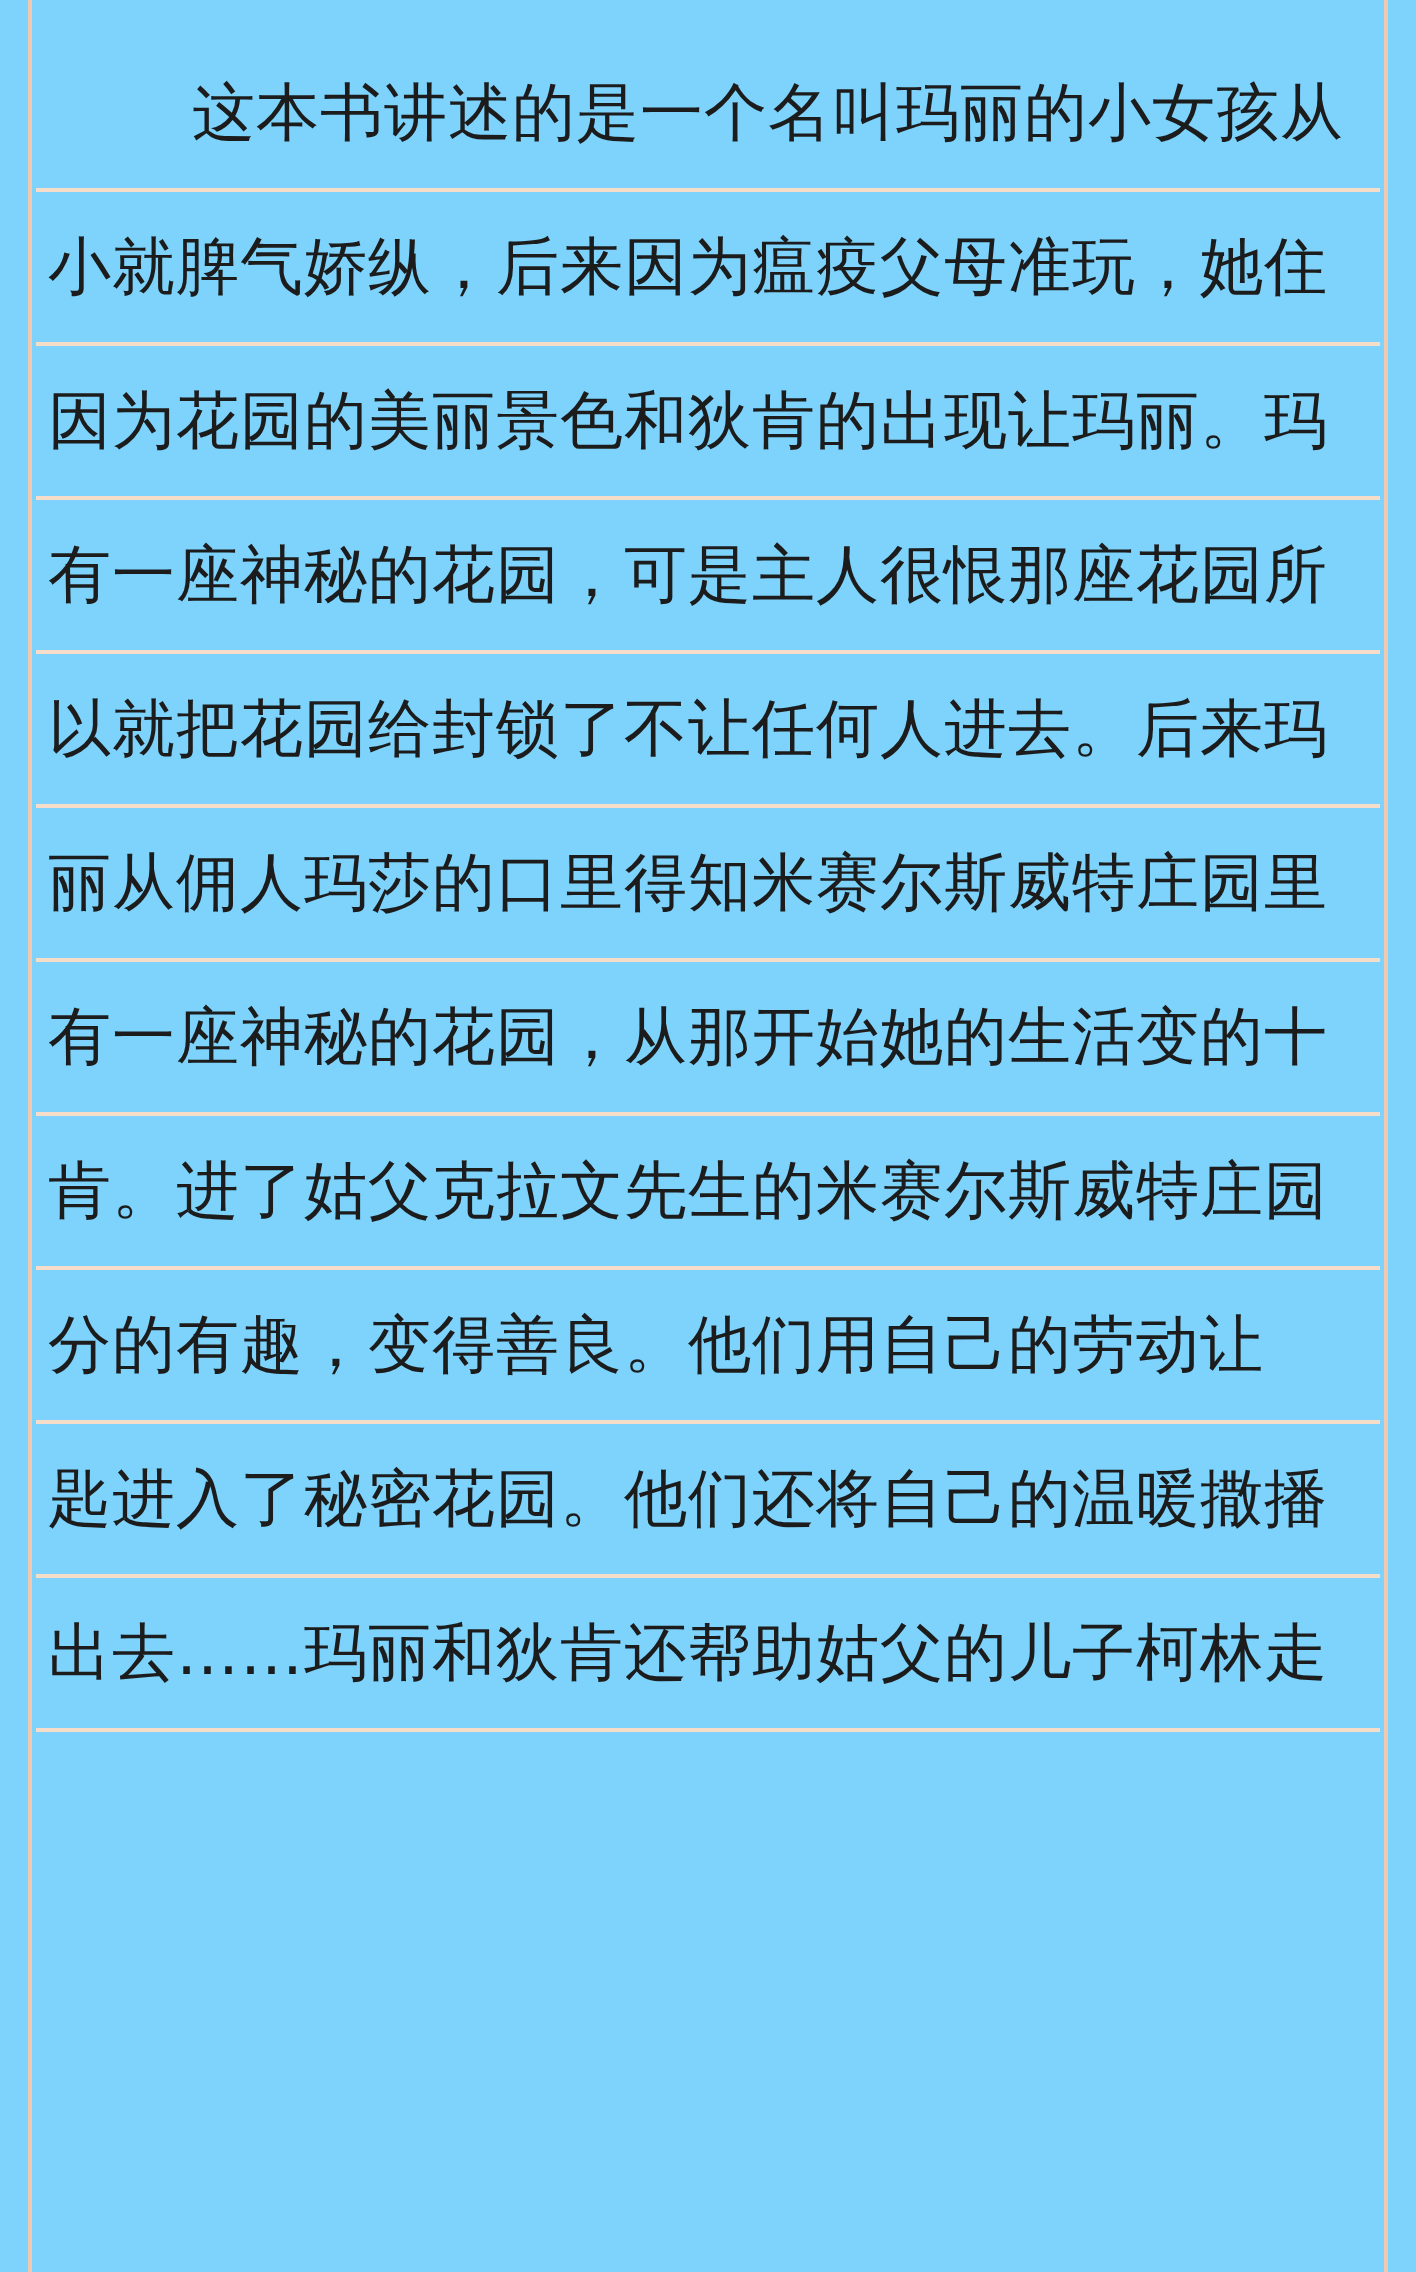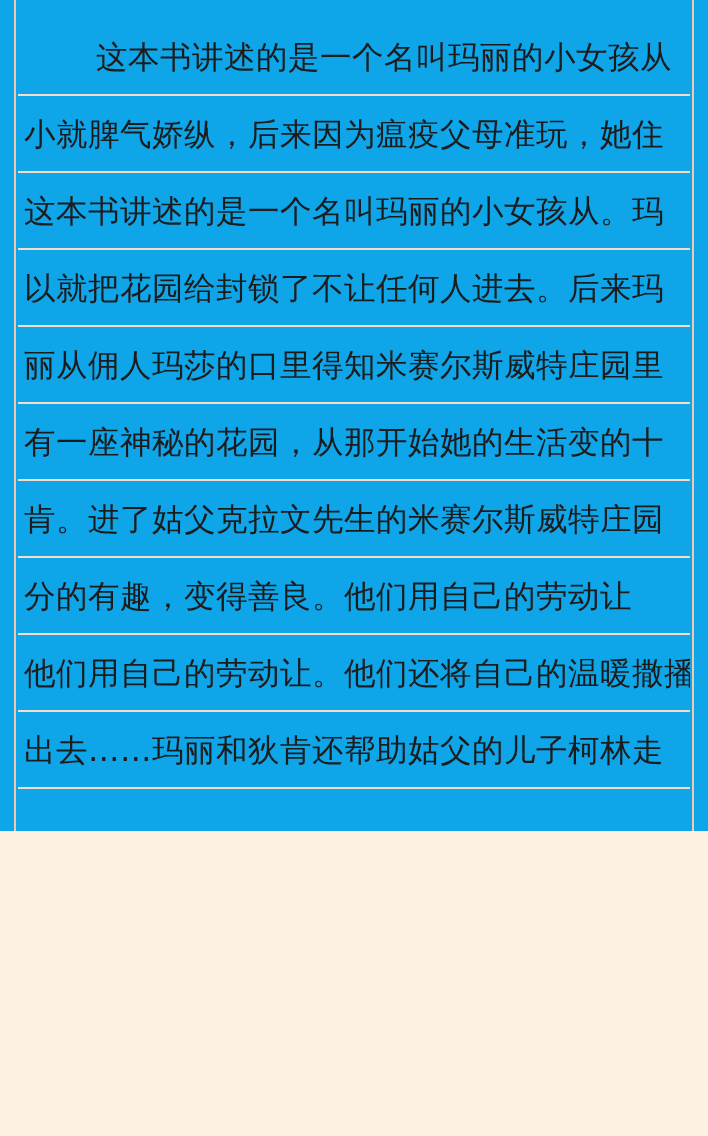--- a/index.html
+++ b/index.html
@@ -9,22 +9,22 @@
   body {
     width: 708px;
     height: 1136px;
     background: #fdf1e3;
     font-family: "DejaVu Sans", "Liberation Sans", sans-serif;
     overflow: hidden;
   }
   .page {
     position: relative;
     width: 708px;
-    height: 831px;
-    background: #0ea5e9;
+    height: 1136px;
+    background: #7dd3fc;
     box-sizing: border-box;
     overflow: hidden;
   }
   
   .margin-rule {
     position: absolute;
     top: 0;
     bottom: 0;
     width: 2px;
     background: #f0c9b0;
@@ -67,22 +67,23 @@
 </head>
 <body>
 
 <div class="page">
   <div class="margin-rule left"></div>
   <div class="margin-rule right"></div>
 
   <div class="text-body">
     <div class="line"><span class="indent"></span><span>这本书讲述的是一个名叫玛丽的小女孩从</span></div>
     <div class="line">小就脾气娇纵，后来因为瘟疫父母准玩，她住</div>
-    <div class="line">这本书讲述的是一个名叫玛丽的小女孩从。玛</div>
+    <div class="line">因为花园的美丽景色和狄肯的出现让玛丽。玛</div>
+    <div class="line">有一座神秘的花园，可是主人很恨那座花园所</div>
     <div class="line">以就把花园给封锁了不让任何人进去。后来玛</div>
     <div class="line">丽从佣人玛莎的口里得知米赛尔斯威特庄园里</div>
     <div class="line">有一座神秘的花园，从那开始她的生活变的十</div>
     <div class="line">肯。进了姑父克拉文先生的米赛尔斯威特庄园</div>
     <div class="line">分的有趣，变得善良。他们用自己的劳动让</div>
-    <div class="line">他们用自己的劳动让。他们还将自己的温暖撒播</div>
+    <div class="line">匙进入了秘密花园。他们还将自己的温暖撒播</div>
     <div class="line">出去……玛丽和狄肯还帮助姑父的儿子柯林走</div>
   </div>
 </div>
 
 </body></html>

